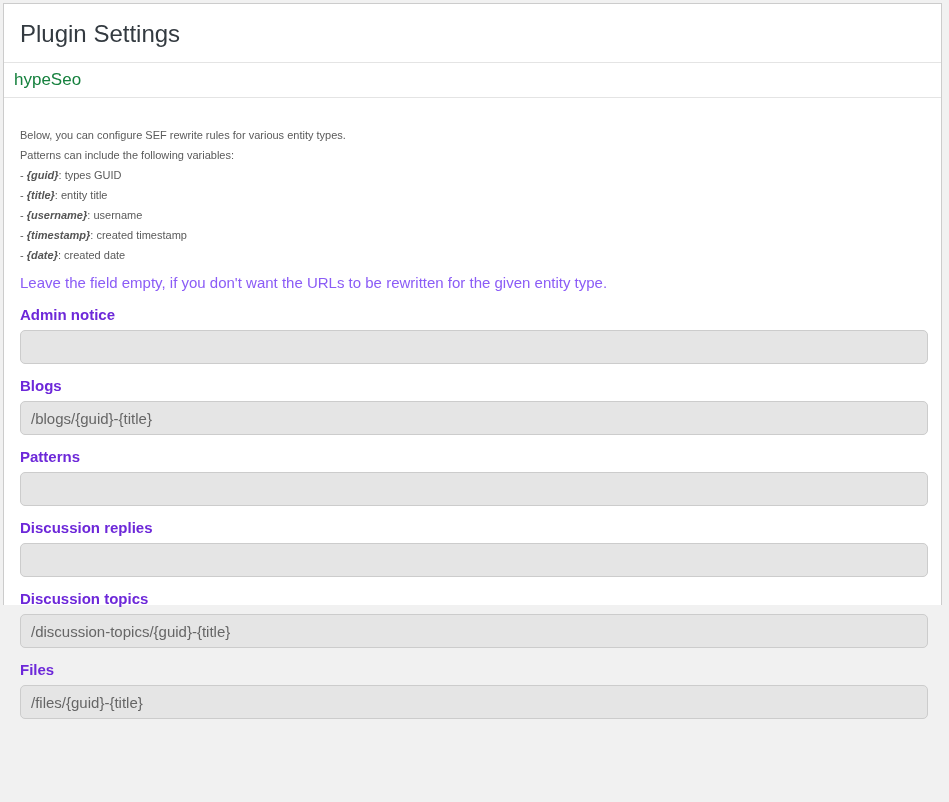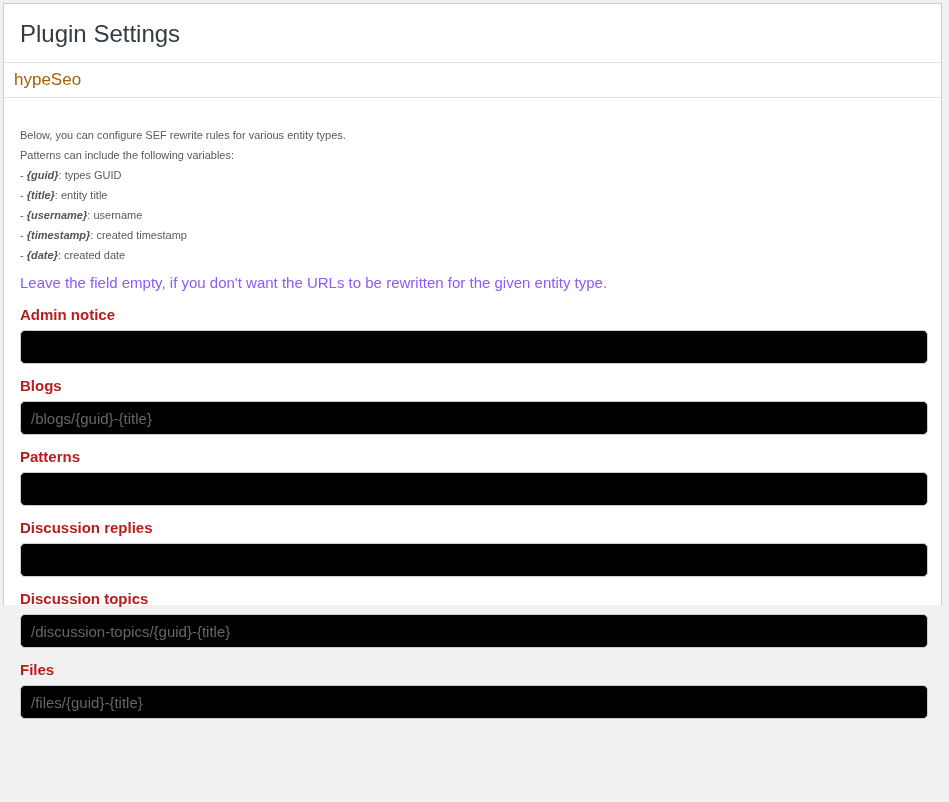--- a/index.html
+++ b/index.html
@@ -15,40 +15,40 @@
     border: 1px solid #cccccc; border-bottom: none;
   }
   .page-title {
     margin: 0; padding: 15px 16px 14px;
     font-size: 24px; font-weight: 400; line-height: 29px;
     color: #333a40;
     border-bottom: 1px solid #e4e4e4;
   }
   .plugin-name-row {
     padding: 6px 10px;
-    font-size: 17px; line-height: 22px; color: #a16207;
+    font-size: 17px; line-height: 22px; color: #15803d;
     border-bottom: 1px solid #e4e4e4;
   }
   .content { padding: 27px 13px 20px 16px; }
   .desc-line {
     font-size: 11px; line-height: 20px; color: #5a5a5a;
   }
   .desc-line b { font-weight: 700; color: #555555; font-style: italic; }
   .note {
     margin: 8px 0 14px; font-size: 15px; line-height: 20px; color: #8b5cf6;
   }
   .field-label {
     display: block; margin: 0 0 8px;
-    font-size: 15px; line-height: 15px; font-weight: 700; color: #b91c1c;
+    font-size: 15px; line-height: 15px; font-weight: 700; color: #6d28d9;
   }
   .field-input {
     display: block; box-sizing: border-box;
     width: 100%; height: 34px; margin: 0 0 14px; padding: 0 10px;
     border: 1px solid #cccccc; border-radius: 5px;
-    background: #000000;
+    background: #e5e5e5;
     font-family: inherit; font-size: 15px; color: #666666;
     outline: none;
   }
 </style>
 </head>
 <body>
 
 <div class="panel">
   <h1 class="page-title">Plugin Settings</h1>
   <div class="plugin-name-row">

